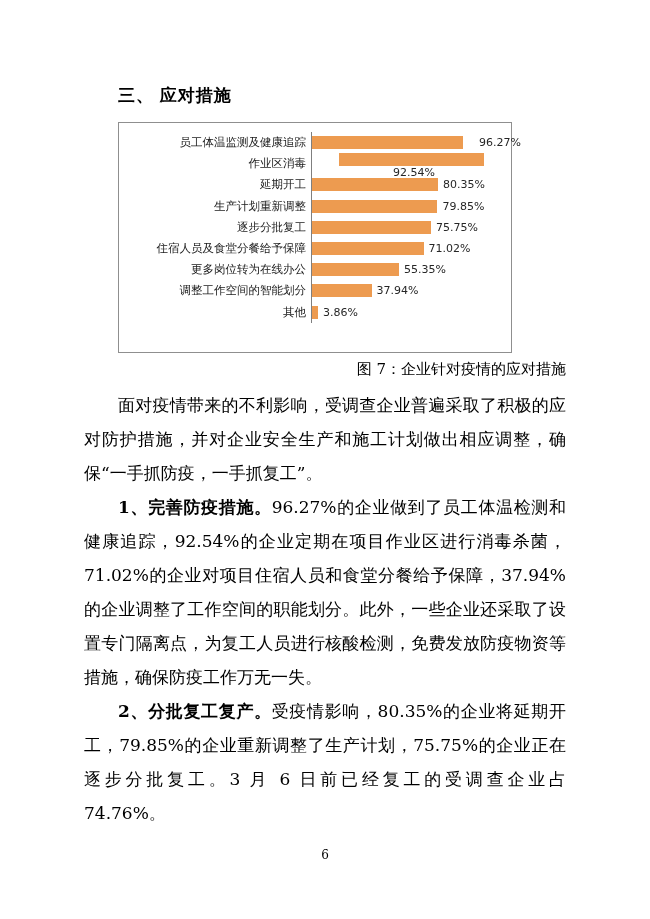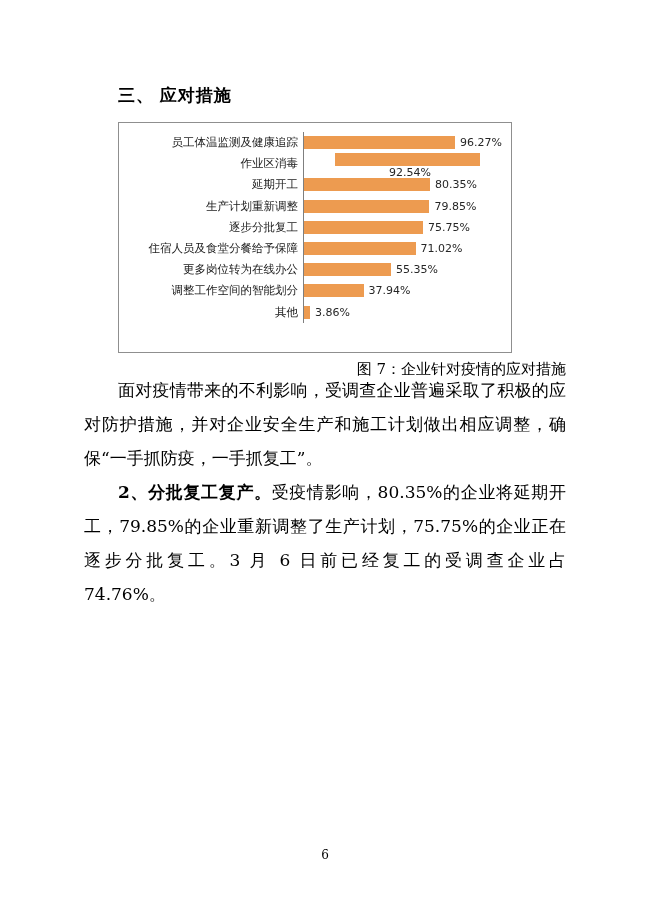--- a/index.html
+++ b/index.html
@@ -11,61 +11,61 @@
   .heading{
     position:absolute;left:118px;top:84px;
     font-family:Liberation Sans, sans-serif;
     font-weight:bold;font-size:17px;letter-spacing:1px;color:#000;
   }
   .chart-box{
     position:absolute;left:118px;top:122px;width:394px;height:231px;
     border:1px solid #8f8f8f;background:#fff;box-sizing:border-box;
   }
   .chart-rows{margin-top:9px;}
-  .chart-row{display:flex;height:21.2px;align-items:center;}
+  .chart-row{display:flex;height:21.2px;align-items:center;margin-left:8px;}
   .chart-label{
     width:184px;padding-right:5px;text-align:right;flex:0 0 auto;
     font-size:11.5px;color:#1a1a1a;white-space:nowrap;box-sizing:border-box;
     font-family:"DejaVu Serif","Liberation Serif",serif;
   }
   .chart-barcell{
     flex:1;height:100%;display:flex;align-items:center;
     border-left:1px solid #7f7f7f;
   }
   .chart-bar{height:13px;flex:0 0 auto;}
   .chart-value{
     margin-left:5px;font-family:"DejaVu Sans","Liberation Sans",sans-serif;
     font-size:11px;color:#262626;white-space:nowrap;
   }
   .caption{
     position:absolute;left:84px;top:360px;width:482px;text-align:right;
     font-size:15px;color:#000;
   }
   .textblock{
-    position:absolute;left:84px;top:373px;width:482px;
+    position:absolute;left:84px;top:388px;width:482px;
     font-size:17px;line-height:34px;text-align:justify;text-justify:inter-character;
     color:#000;
   }
   .textblock p{margin:0;text-indent:2em;}
   .lead{font-weight:bold;}
   .pagenum{
     position:absolute;left:0;top:848px;width:650px;text-align:center;
     font-size:12px;color:#000;
   }
 </style>
 </head>
 <body>
 
 <div class="heading">三、 应对措施</div>
 
 <div class="chart-box">
   <div class="chart-rows">
       <div class="chart-row">
         <span class="chart-label">员工体温监测及健康追踪</span>
-        <div class="chart-barcell" style="border-left-color: rgb(127, 127, 127);">
+        <div class="chart-barcell" style="border-left-color: rgb(127, 127, 127); gap: 11px;">
           <div class="chart-bar" style="width: 151.1px; background: rgb(237, 155, 80);"></div>
           <span class="chart-value">96.27%</span>
         </div>
       </div>
       <div class="chart-row">
         <span class="chart-label">作业区消毒</span>
         <div class="chart-barcell" style="border-left-color: rgb(127, 127, 127); flex-direction: column;">
           <div class="chart-bar" style="width: 145.3px; background: rgb(237, 155, 80);"></div>
           <span class="chart-value">92.54%</span>
         </div>
@@ -119,16 +119,17 @@
           <span class="chart-value">3.86%</span>
         </div>
       </div>
     </div>
 </div>
 
 <div class="caption">图 7：企业针对疫情的应对措施</div>
 
 <div class="textblock">
   <p><span class="lead"></span><span>面对疫情带来的不利影响，受调查企业普遍采取了积极的应对防护措施，并对企业安全生产和施工计划做出相应调整，确保“一手抓防疫，一手抓复工”。</span></p>
+  <p><span class="lead">1、完善防疫措施。</span><span>96.27%的企业做到了员工体温检测和健康追踪，92.54%的企业定期在项目作业区进行消毒杀菌，71.02%的企业对项目住宿人员和食堂分餐给予保障，37.94%的企业调整了工作空间的职能划分。此外，一些企业还采取了设置专门隔离点，为复工人员进行核酸检测，免费发放防疫物资等措施，确保防疫工作万无一失。</span></p>
   <p><span class="lead">2、分批复工复产。</span><span>受疫情影响，80.35%的企业将延期开工，79.85%的企业重新调整了生产计划，75.75%的企业正在逐步分批复工。3 月 6 日前已经复工的受调查企业占 74.76%。</span></p>
 </div>
 
 <div class="pagenum">6</div>
 
 </body></html>

